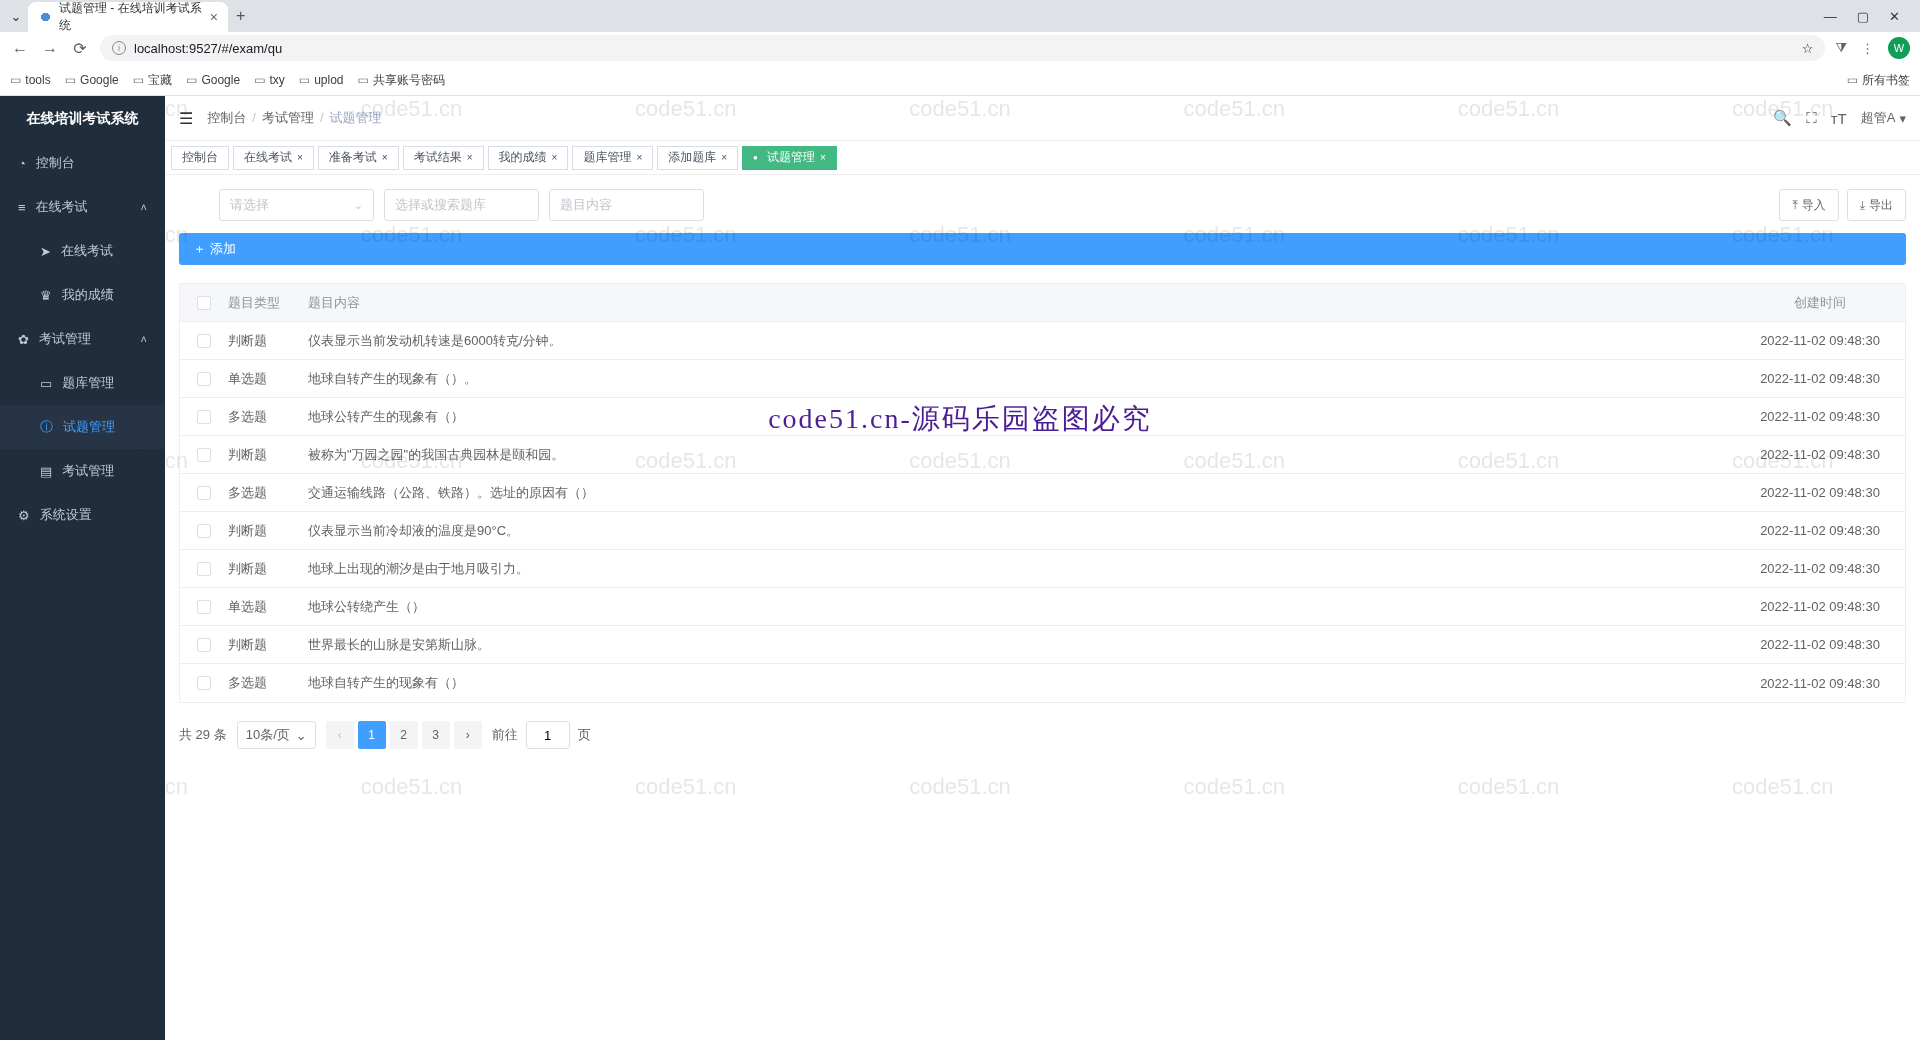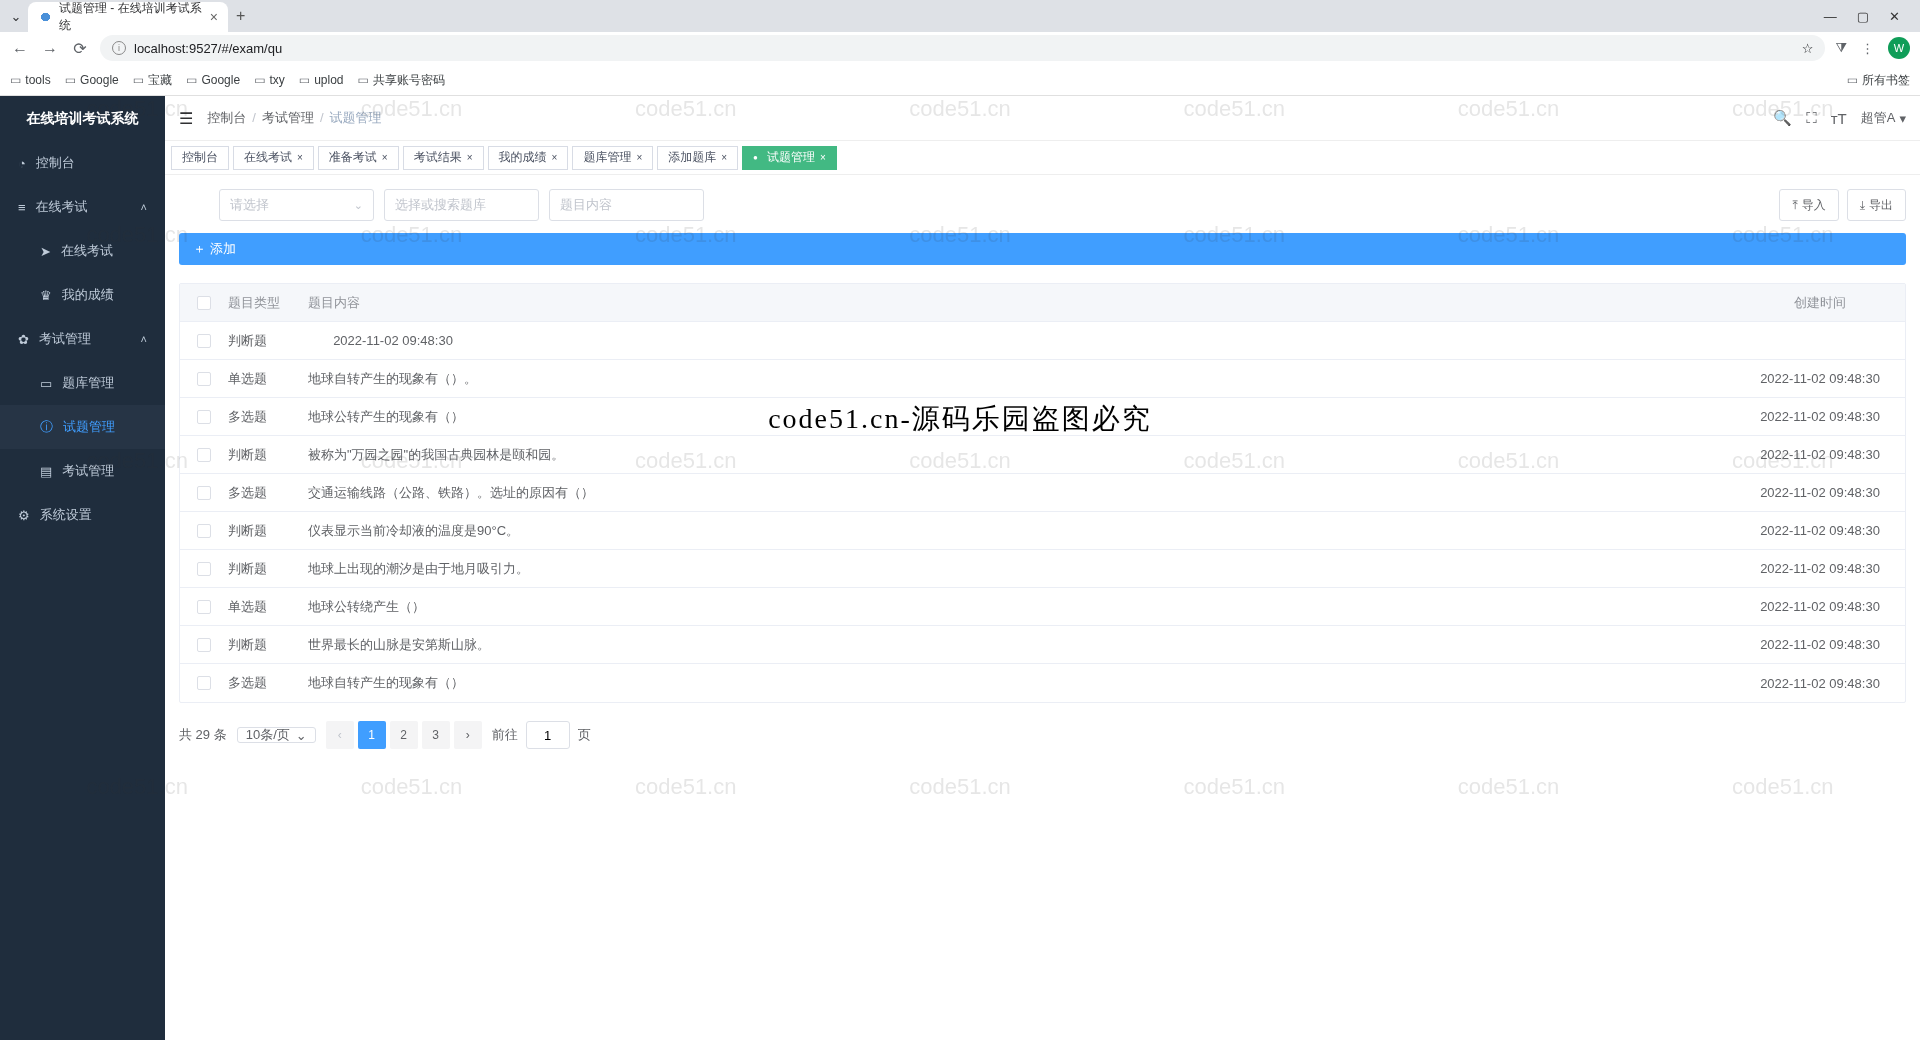--- a/index.html
+++ b/index.html
@@ -55,30 +55,30 @@
 .thead, .trow { display: flex; align-items: center; height: 38px; }
 .thead { background: #f5f7fa; color: #909399; font-weight: 500; border-bottom:1px solid #ebeef5;}
 .trow { border-bottom: 1px solid #ebeef5; color:#606266;}
 .trow:last-child { border-bottom:none;}
 .col-check { width: 48px; display:flex; justify-content:center;}
 .checkbox { width: 14px; height: 14px; border: 1px solid #dcdfe6; border-radius: 2px; background:#fff;}
 .col-type { width: 80px; }
 .col-content { flex: 1; }
 .col-time { width: 170px; text-align: center; }
 .pagination { margin-top: 18px; display: flex; align-items: center; gap: 10px; font-size: 13px; color: #606266;}
-.page-select { height: 16px; border: 1px solid #dcdfe6; border-radius: 3px; padding: 0 8px; display:flex;align-items:center; gap:6px;}
+.page-select { height: 28px; border: 1px solid #dcdfe6; border-radius: 3px; padding: 0 8px; display:flex;align-items:center; gap:6px;}
 .page-btns { display: flex; gap: 4px; }
 .page-btn { width: 28px; height: 28px; display: flex; align-items: center; justify-content: center; border-radius: 2px; background: #f4f4f5; color: #606266; font-size:12px;}
 .page-btn.active { background: #409EFF; color: #fff; }
 .page-btn.disabled { color:#c0c4cc;}
 .goto { display: flex; align-items: center; gap: 8px; }
 .goto-input { width: 44px; height: 28px; border: 1px solid #dcdfe6; border-radius: 3px; text-align: center; font-size:13px;}
 .watermark { position: fixed; left:0; top:96px; right:0; bottom:0; pointer-events:none; opacity:0.12; font-size:22px; color:#333; overflow:hidden;}
 .watermark .row { display:flex; justify-content:space-around; transform:rotate(0deg);}
-.center-text { position: fixed; left: 50%; top: 400px; transform: translateX(-50%); font-size: 28px; color: #000000; font-family: "SimSun", serif; letter-spacing: 2px; pointer-events:none;}
+.center-text { position: fixed; left: 50%; top: 400px; transform: translateX(-50%); font-size: 28px; color: #4c1d95; font-family: "SimSun", serif; letter-spacing: 2px; pointer-events:none;}
 .icon-gen { font-family: Arial,sans-serif;}
 .star-icon::before{content:"☆";}
 </style>
 </head>
 <body>
 
 <div class="browser-chrome">
   <div class="tab-bar">
     <span class="tab-drop">⌄</span>
     <div class="browser-tab">
@@ -270,20 +270,21 @@
           <div class="col-type">题目类型</div>
           <div class="col-content">题目内容</div>
           <div class="col-time">创建时间</div>
         </div>
         <div id="table-body">
             <div class="trow">
               <div class="col-check">
                 <span class="checkbox"></span>
               </div>
               <div class="col-type">判断题</div>
+              <div class="col-content">仪表显示当前发动机转速是6000转克/分钟。</div>
               <div class="col-time">2022-11-02 09:48:30</div>
             </div>
             <div class="trow">
               <div class="col-check">
                 <span class="checkbox"></span>
               </div>
               <div class="col-type">单选题</div>
               <div class="col-content">地球自转产生的现象有（）。</div>
               <div class="col-time">2022-11-02 09:48:30</div>
             </div>

